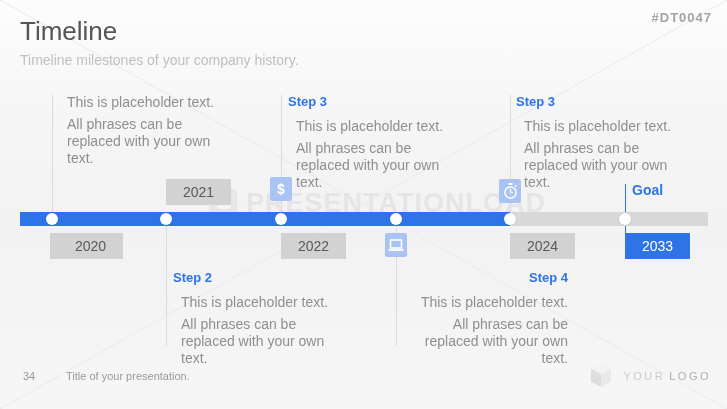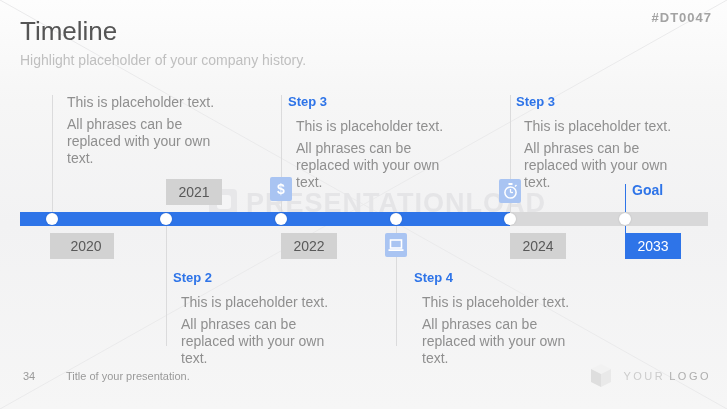--- a/index.html
+++ b/index.html
@@ -14,36 +14,36 @@
   .title { position:absolute; left:20px; top:16px; margin:0; font-size:26px; font-weight:400; color:#555555; z-index:5; }
   .subtitle { position:absolute; left:20px; top:52px; font-size:14px; color:#bfbfbf; z-index:5; }
 
   .step { position:absolute; width:166px; z-index:5; }
   .step-title { font-size:13px; font-weight:700; color:#2e74e8; margin:0 0 9px 0; }
   .step p { margin:0 0 5px 8px; font-size:14px; line-height:17px; color:#8f8f8f; }
   .step-1 { left:59px;  top:94px; }
   .step-3a { left:288px; top:94px; }
   .step-3b { left:516px; top:94px; }
   .step-2 { left:173px; top:270px; }
-  .step-4 { left:414px; top:270px; }
+  .step-4 { left:402px; top:270px;text-align:right; }
 
   .vline { position:absolute; width:1px; background:#dbdbdc; z-index:1; }
   .vl-t1 { left:52px;  top:95px;  height:117px; }
   .vl-t3 { left:281px; top:95px;  height:117px; }
   .vl-t5 { left:510px; top:95px;  height:117px; }
   .vl-b2 { left:166px; top:226px; height:120px; }
   .vl-b4 { left:396px; top:226px; height:120px; }
   .vl-goal { left:625px; top:184px; height:49px; background:#2e74e8; z-index:2; }
 
   .bar-base { position:absolute; left:20px; top:212px; width:688px; height:14px; background:#d8d8d9; z-index:2; }
   .bar-progress { position:absolute; left:20px; top:212px; width:490px; height:14px; background:#2e74e8; z-index:3; }
   .marker { position:absolute; top:213px; width:12px; height:12px; border-radius:50%; background:#ffffff; z-index:4; box-shadow:0 0 2px rgba(0,0,0,0.15); }
   .m1{left:46px;} .m2{left:160px;} .m3{left:275px;} .m4{left:390px;} .m5{left:504px;} .m6{left:619px;}
 
-  .year-box { position:absolute; width:56px; height:26px; background:#d2d2d2; color:#595959;
+  .year-box { position:absolute; width:65px; height:26px; background:#d2d2d2; color:#595959;
     font-size:14px; display:flex; align-items:center; justify-content:center; z-index:4; }
   .yb-above { top:179px; } .yb-below { top:233px; }
   .y2020{left:50px;padding-left:8px;} .y2021{left:166px;} .y2022{left:281px;} .y2023{left:396px;} .y2024{left:510px;}
   .y2025{left:625px; background:#2e74e8; color:#ffffff; }
 
   .icon-box { position:absolute; width:22px; height:24px; background:#a9c4f2; border-radius:2px;
     display:flex; align-items:center; justify-content:center; z-index:4; }
   .ic-dollar { left:270px; top:177px; color:#ffffff; font-size:14px; font-weight:700; }
   .ic-laptop { left:385px; top:233px; }
   .ic-stopwatch { left:499px; top:179px; }
@@ -74,21 +74,21 @@
   <div class="watermark">
     <svg width="32" height="30" viewBox="0 0 32 30">
       <path d="M4 0 h24 a4 4 0 0 1 4 4 v18 a4 4 0 0 1 -4 4 h-16 l-8 4 z" fill="#e7e7e9"></path>
       <rect x="12" y="6" width="14" height="14" rx="3" fill="#f5f5f6"></rect>
     </svg>
     <span>PRESENTATIONLOAD</span>
   </div>
 
   <div class="slide-id">#DT0047</div>
   <h1 class="title">Timeline</h1>
-  <div class="subtitle">Highlight placeholder of your company history.</div>
+  <div class="subtitle">Timeline milestones of your company history.</div>
 
   <div class="vline vl-t1"></div>
   <div class="vline vl-t3"></div>
   <div class="vline vl-t5"></div>
   <div class="vline vl-b2"></div>
   <div class="vline vl-b4"></div>
   <div class="vline vl-goal"></div>
 
   <div class="step step-1">
     <p>This is placeholder text.</p>

